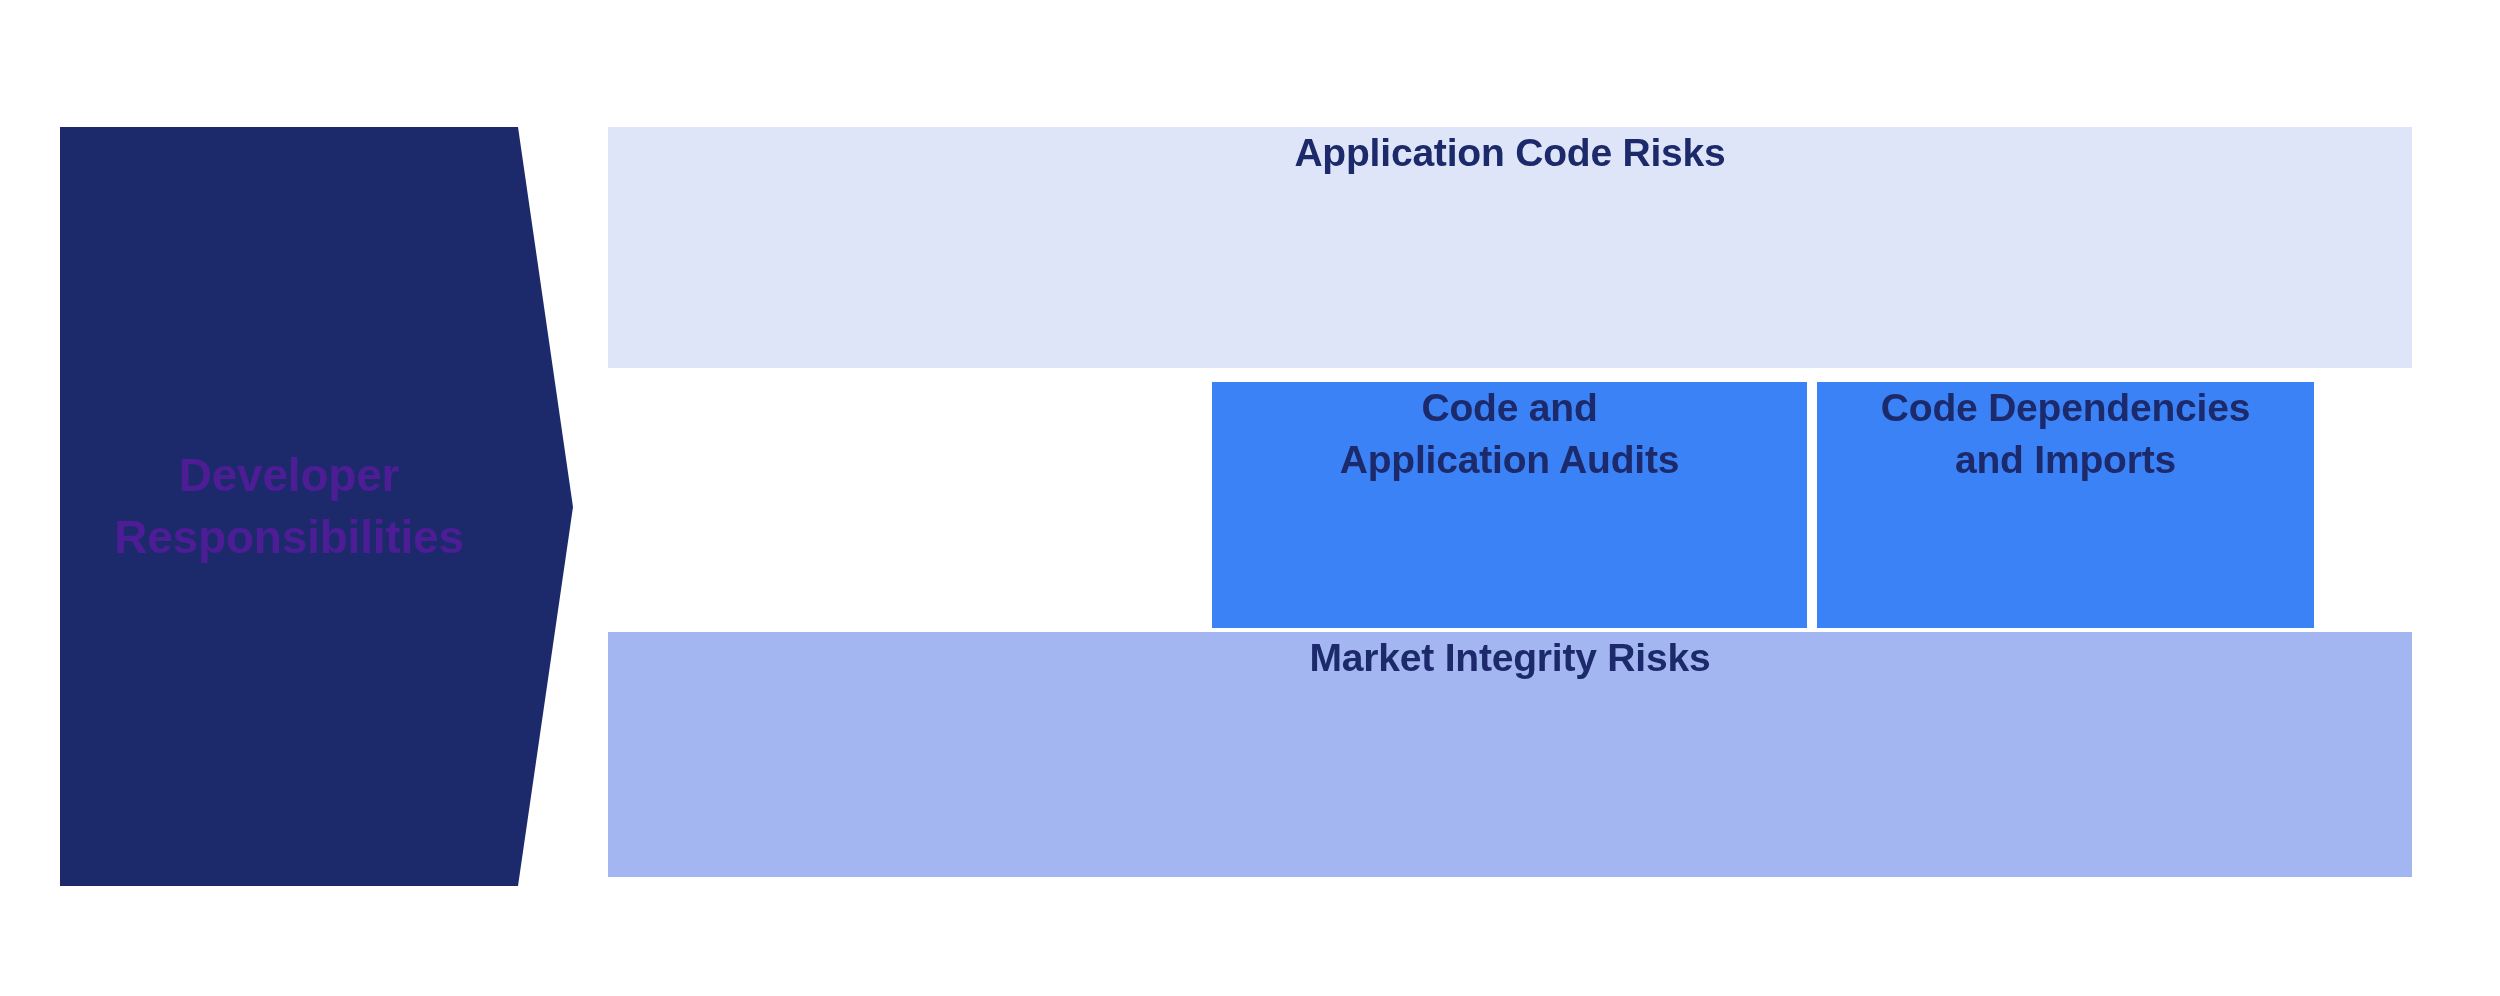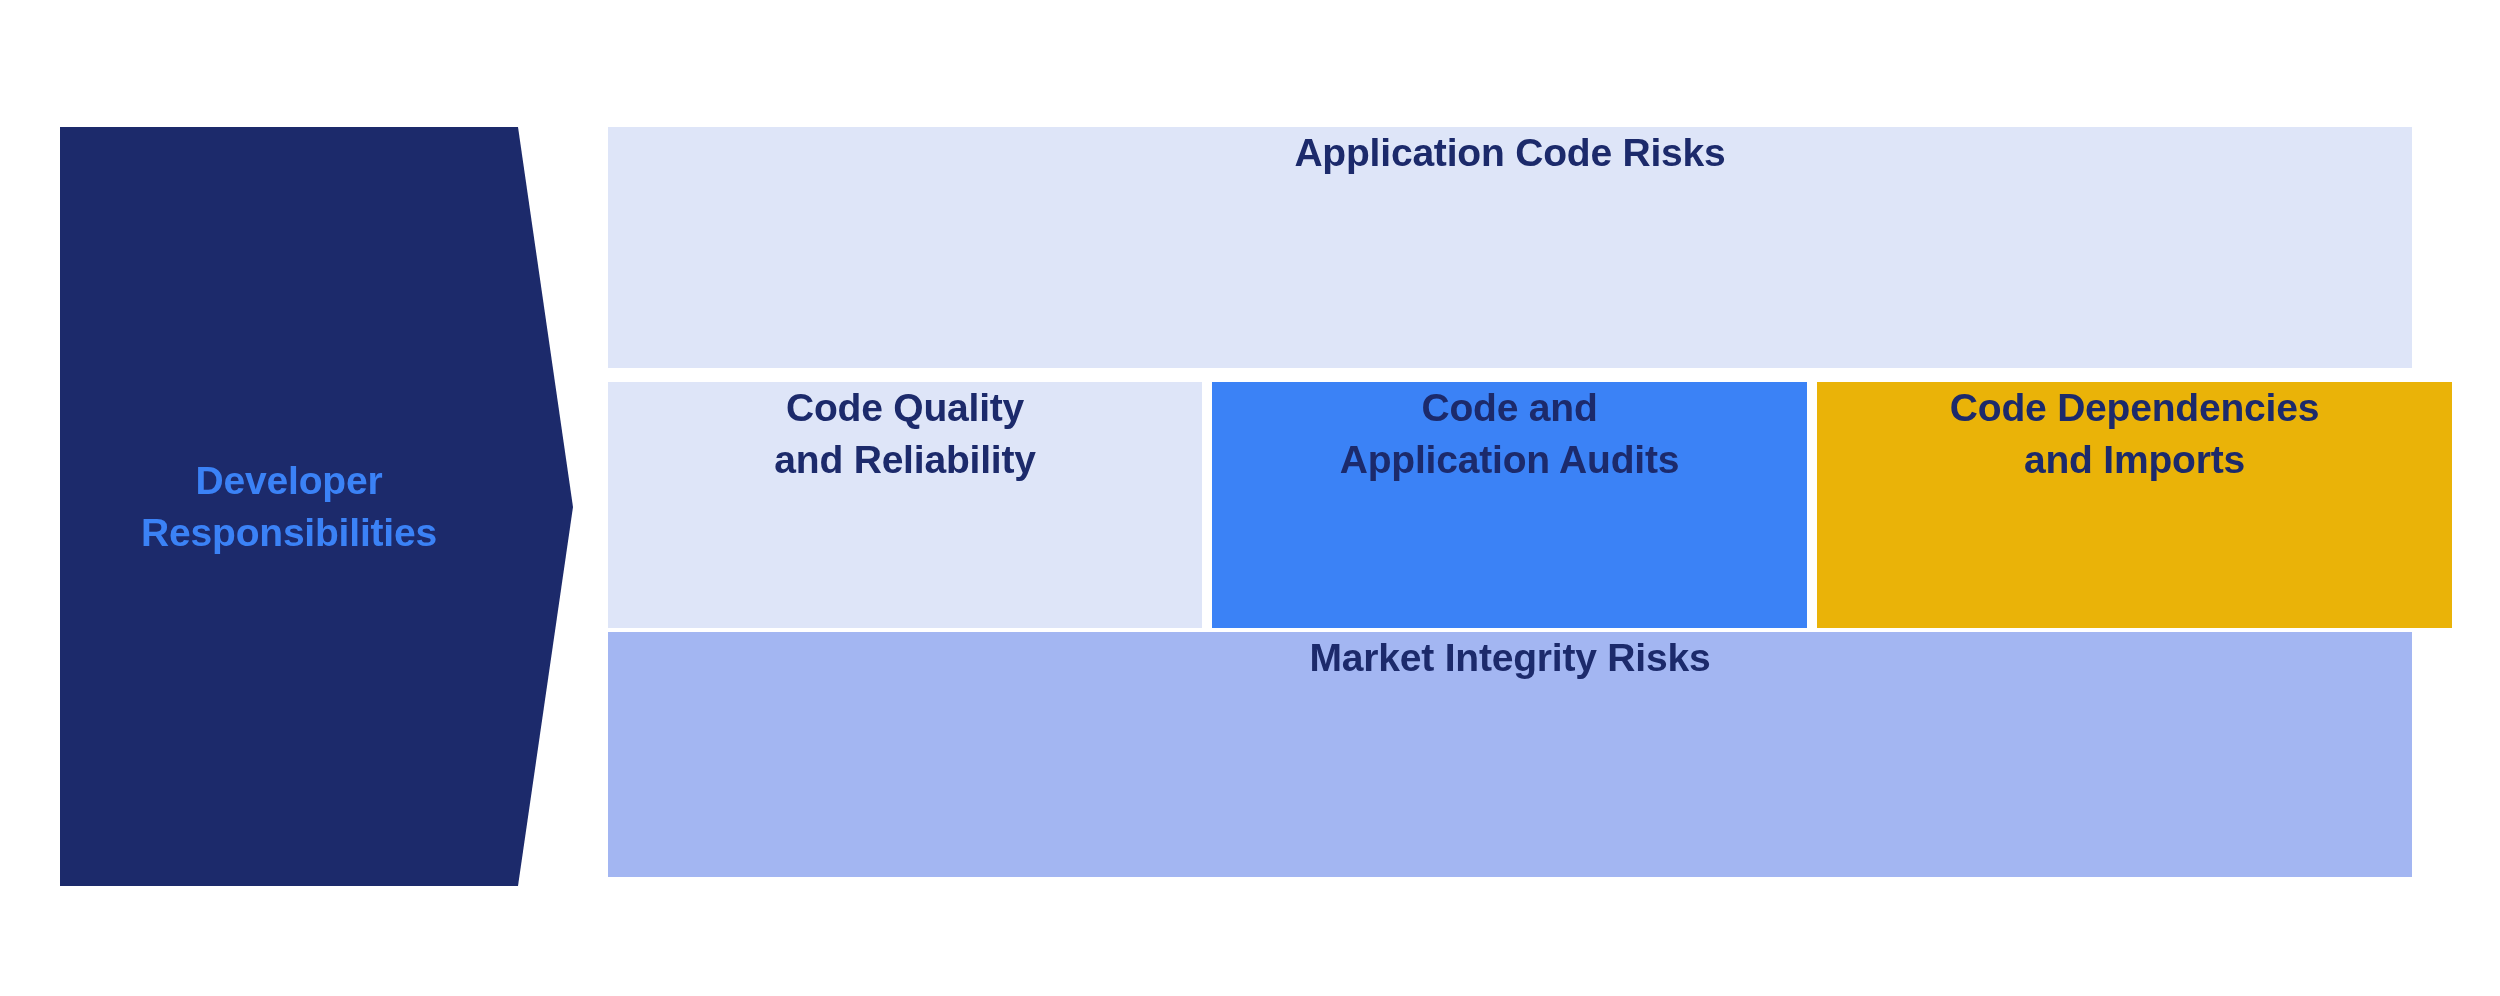--- a/index.html
+++ b/index.html
@@ -40,22 +40,22 @@
     top: 127px;
     width: 458px;  
     height: 759px;
     display: flex;
     align-items: center;
     justify-content: center;
     text-align: center;
     pointer-events: none;
   }
   #arrow-label .arrow-title {
-    color: #3b82f6;
-    font-size: 39px;
+    color: #4c1d95;
+    font-size: 46px;
     font-weight: bold;
     line-height: 1.33;
     letter-spacing: -0.2px;
     white-space: pre-line;
   }
 
   
   .panel {
     position: absolute;
     display: flex;
@@ -91,23 +91,23 @@
   #panel-code-audits {
     left: 1212px;
     top: 382px;
     width: 595px;    
     height: 246px;
     background: #3b82f6;
   }
   #panel-code-dependencies {
     left: 1817px;
     top: 382px;
-    width: 635px;    
+    width: 497px;    
     height: 246px;
-    background: #eab308;
+    background: #3b82f6;
   }
 
   #panel-market-integrity-risks {
     left: 608px;
     top: 632px;
     width: 1804px;
     height: 245px;   
     background: #a3b6f2;
   }
 </style>
@@ -124,24 +124,20 @@
   </div>
   <div id="arrow-label">
     <div class="arrow-title">Developer
 Responsibilities</div>
   </div>
 
   <div class="panel" id="panel-application-code-risks">
     <div class="panel-text">Application Code Risks</div>
   </div>
 
-  <div class="panel" id="panel-code-quality">
-    <div class="panel-text">Code Quality
-and Reliability</div>
-  </div>
 
   <div class="panel" id="panel-code-audits">
     <div class="panel-text">Code and
 Application Audits</div>
   </div>
 
   <div class="panel" id="panel-code-dependencies">
     <div class="panel-text">Code Dependencies
 and Imports</div>
   </div>

